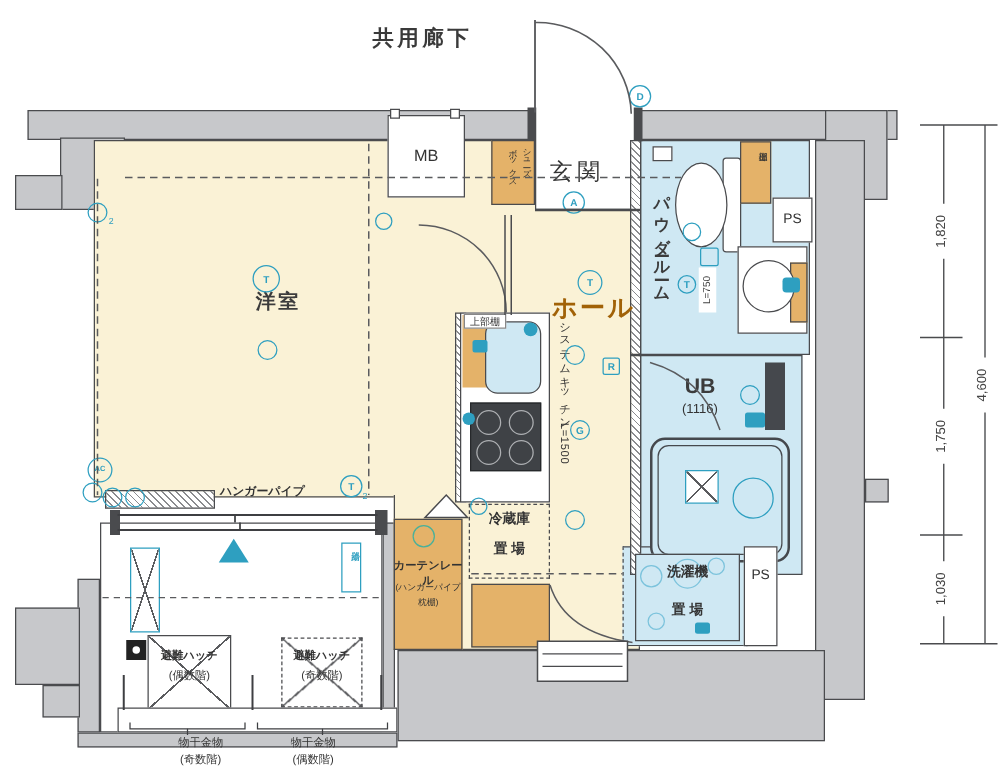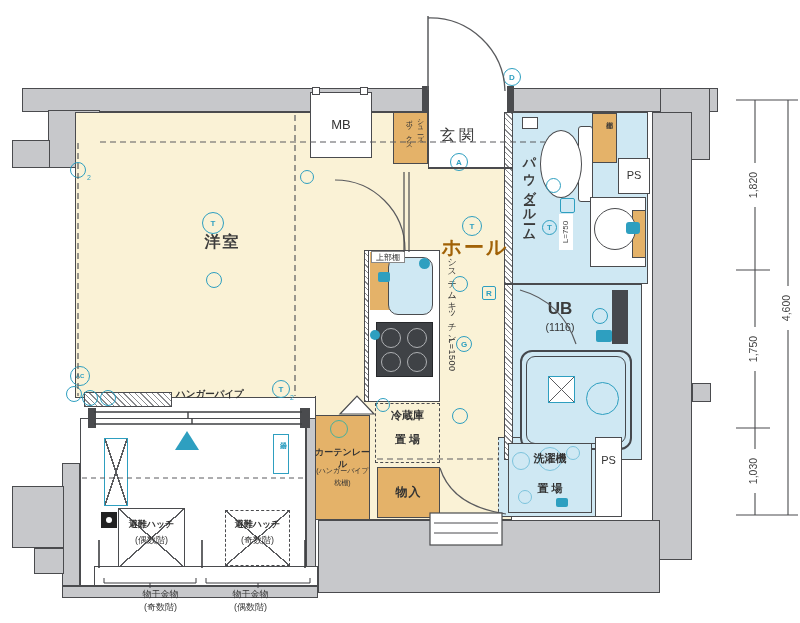--- a/index.html
+++ b/index.html
@@ -27,20 +27,21 @@
   .teal-fill{background:#2e9fc0;border:none;}
   svg.overlay{position:absolute;left:0;top:0;z-index:5;pointer-events:none;}
   .vdim{position:absolute;width:44px;height:14px;transform:rotate(-90deg);
         font-size:10.5px;color:#444;text-align:center;background:#fff;z-index:6;line-height:14px;}
 </style>
 </head>
 <body>
 
 <div id="plan">
 
+  <div class="lbl" style="left:298px;top:20px;width:110px;font-size:17px;font-weight:bold;letter-spacing:3px;color:#3a3a3a;">共用廊下</div>
 
   <div class="wall" style="left:22px;top:88px;width:696px;height:24px;"></div>
   <div class="wall" style="left:48px;top:110px;width:52px;height:58px;"></div>
   <div class="wall" style="left:12px;top:140px;width:38px;height:28px;"></div>
   <div class="wall" style="left:660px;top:88px;width:50px;height:72px;"></div>
   <div class="wall" style="left:652px;top:112px;width:40px;height:448px;"></div>
   <div class="wall" style="left:692px;top:383px;width:19px;height:19px;"></div>
   <div class="wall" style="left:318px;top:520px;width:342px;height:73px;"></div>
   <div class="wall" style="left:62px;top:586px;width:256px;height:12px;"></div>
   <div class="wall" style="left:62px;top:463px;width:18px;height:123px;"></div>
@@ -68,21 +69,21 @@
 
   <div class="room white" style="left:310px;top:92px;width:62px;height:66px;z-index:3;"></div>
   <div class="lbl center" style="left:310px;top:92px;width:62px;height:66px;font-size:13px;z-index:4;">MB</div>
   <div class="abs" style="left:312px;top:87px;width:8px;height:8px;background:#fff;border:1.2px solid #4a4b4e;z-index:4;"></div>
   <div class="abs" style="left:360px;top:87px;width:8px;height:8px;background:#fff;border:1.2px solid #4a4b4e;z-index:4;"></div>
 
   <div class="room tan" style="left:393px;top:112px;width:35px;height:52px;z-index:3;"></div>
   <div class="lbl vtext" style="left:396px;top:114px;width:30px;height:50px;font-size:7px;letter-spacing:0;white-space:pre-line;z-index:4;line-height:1.6;">シューズ
 ボックス</div>
 
-  <div class="lbl" style="left:440px;top:126px;width:70px;font-size:15px;letter-spacing:4px;">玄関</div>
+  <div class="lbl" style="left:440px;top:126px;width:70px;font-size:18px;letter-spacing:4px;">玄関</div>
 
   <div class="lbl vtext" style="left:519px;top:148px;width:18px;height:130px;font-size:13px;font-weight:bold;color:#3c3c3c;">パウダールーム</div>
 
   <div class="fx" style="left:578px;top:126px;width:15px;height:76px;background:#fff;border:1.3px solid #4a4b4e;border-radius:3px;"></div>
   <div class="fx" style="left:540px;top:130px;width:42px;height:68px;background:#fff;border:1.3px solid #4a4b4e;border-radius:50%;"></div>
 
   <div class="fx tan" style="left:592px;top:113px;width:25px;height:50px;"></div>
   <div class="lbl vtext" style="left:596px;top:116px;width:17px;height:46px;font-size:7px;letter-spacing:0;z-index:5;">上部棚</div>
 
   <div class="fx" style="left:590px;top:197px;width:56px;height:70px;background:#fff;border:1.3px solid #4a4b4e;"></div>
@@ -138,21 +139,20 @@
   <div class="lbl center" style="left:375px;top:432px;width:65px;height:16px;font-size:11px;font-weight:bold;z-index:5;">置 場</div>
   <div class="sym" style="left:376px;top:398px;width:14px;height:14px;"></div>
 
   <div class="room tan" style="left:315px;top:415px;width:55px;height:105px;z-index:3;"></div>
   <div class="lbl center" style="left:312px;top:452px;width:61px;height:13px;font-size:9px;font-weight:bold;z-index:5;">カーテンレール</div>
   <div class="lbl center" style="left:310px;top:466px;width:65px;height:11px;font-size:7px;z-index:5;">(ハンガーパイプ</div>
   <div class="lbl center" style="left:312px;top:478px;width:61px;height:11px;font-size:7px;z-index:5;">枕棚)</div>
   <div class="sym" style="left:330px;top:420px;width:18px;height:18px;border-color:#49b09a;"></div>
 
   <div class="room tan" style="left:377px;top:467px;width:63px;height:51px;z-index:3;"></div>
-  <div class="lbl center" style="left:377px;top:467px;width:63px;height:51px;font-size:12px;font-weight:bold;letter-spacing:1px;z-index:5;">物入</div>
 
   <div class="fx hatch" style="left:84px;top:392px;width:88px;height:15px;border:1px solid #4a4b4e;"></div>
   <div class="lbl" style="left:176px;top:388px;width:80px;font-size:9.5px;font-weight:bold;z-index:5;">ハンガーパイプ</div>
   <div class="abs" style="left:88px;top:408px;width:8px;height:20px;background:#4a4b4e;z-index:4;"></div>
   <div class="abs" style="left:300px;top:408px;width:10px;height:20px;background:#4a4b4e;z-index:4;"></div>
 
   <div class="fx xcross" style="left:104px;top:438px;width:24px;height:68px;background-color:#fff;border:1.4px solid #2e9fc0;"></div>
   <div class="fx" style="left:273px;top:434px;width:16px;height:40px;background:#fff;border:1.3px solid #2e9fc0;z-index:4;"></div>
   <div class="lbl vtext" style="left:276px;top:436px;width:11px;height:36px;font-size:7px;letter-spacing:0;color:#2e9fc0;z-index:5;">給湯器</div>
   <div class="abs" style="left:101px;top:512px;width:16px;height:16px;background:#222;z-index:4;"></div>

